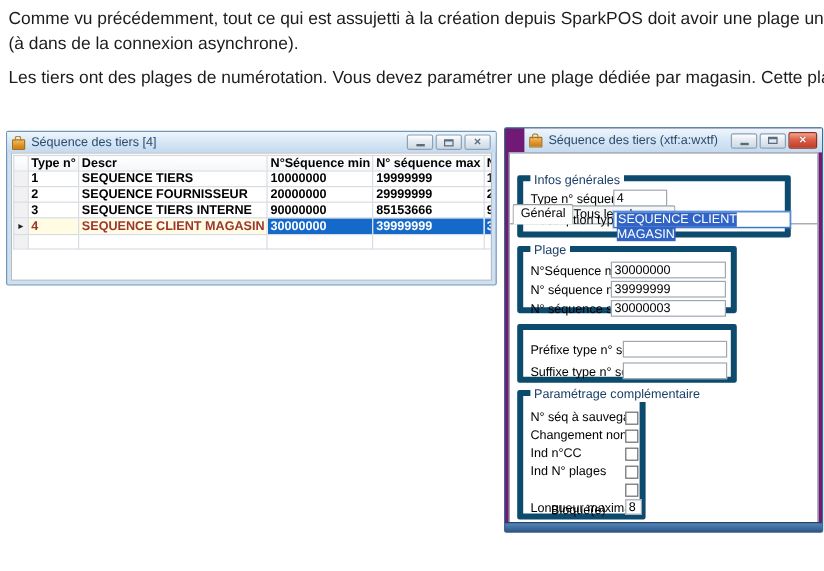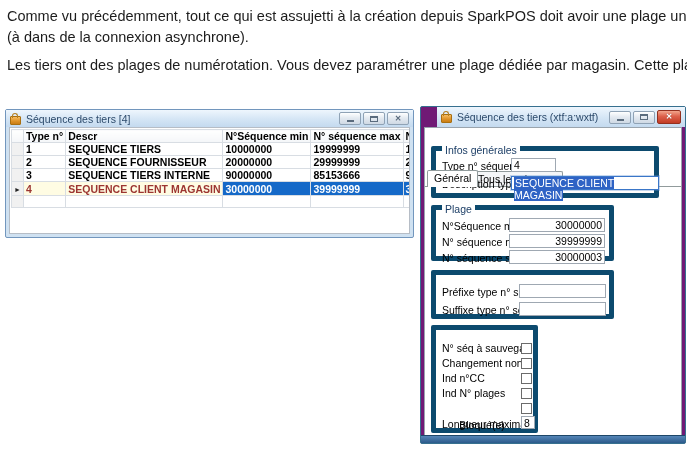--- a/index.html
+++ b/index.html
@@ -185,38 +185,39 @@
       </div>
 
       <div class="group" style="left:6px;top:18px;width:228px;height:52px;">
         <span class="legend">Infos générales</span>
         <span class="fld-label" style="left:6px;top:9px;">Type n° séquence</span>
         <span class="fld-input" style="left:75px;top:7px;width:45px;">4</span>
         <span class="fld-label" style="left:6px;top:27px;width:69px;">Description type n° séqu</span>
         <span class="fld-input focused" style="left:75px;top:25px;width:148px;"><span class="seltext">SEQUENCE CLIENT MAGASIN</span></span>
       </div>
 
-      <div class="group" style="left:6px;top:77px;width:183px;height:56px;text-align:right;">
+      <div class="group" style="left:6px;top:77px;width:183px;height:56px;">
         <span class="legend">Plage</span>
         <span class="fld-label" style="left:6px;top:10px;">N°Séquence min</span>
         <span class="fld-input" style="left:73px;top:8px;width:96px;">30000000</span>
         <span class="fld-label" style="left:6px;top:26px;">N° séquence max</span>
         <span class="fld-input" style="left:73px;top:24px;width:96px;">39999999</span>
         <span class="fld-label" style="left:6px;top:42px;">N° séquence suivant</span>
         <span class="fld-input" style="left:73px;top:40px;width:96px;">30000003</span>
       </div>
 
       <div class="group" style="left:6px;top:142px;width:183px;height:49px;">
         <span class="fld-label" style="left:6px;top:11px;width:77px;">Préfixe type n° séquence</span>
         <span class="fld-input" style="left:83px;top:9px;width:87px;"></span>
         <span class="fld-label" style="left:6px;top:29px;width:77px;">Suffixe type n° séquence</span>
         <span class="fld-input" style="left:83px;top:27px;width:87px;"></span>
       </div>
 
       <div class="group" style="left:6px;top:197px;width:107px;height:108px;">
+        <span class="legend">Paramétrage complémentaire</span>
         <span class="fld-label" style="left:6px;top:12px;width:80px;">N° séq à sauvegarde enr</span>
         <span class="cbx" style="left:85px;top:13px;"></span>
         <span class="fld-label" style="left:6px;top:27px;width:80px;">Changement non man</span>
         <span class="cbx" style="left:85px;top:28px;"></span>
         <span class="fld-label" style="left:6px;top:42px;width:80px;">Ind n°CC</span>
         <span class="cbx" style="left:85px;top:43px;"></span>
         <span class="fld-label" style="left:6px;top:57px;width:80px;">Ind N° plages</span>
         <span class="cbx" style="left:85px;top:58px;"></span>
         <span class="fld-label" style="left:6px;top:89px;width:80px;text-align:center;">Bloqué(e)</span>
         <span class="cbx" style="left:85px;top:73px;"></span>

